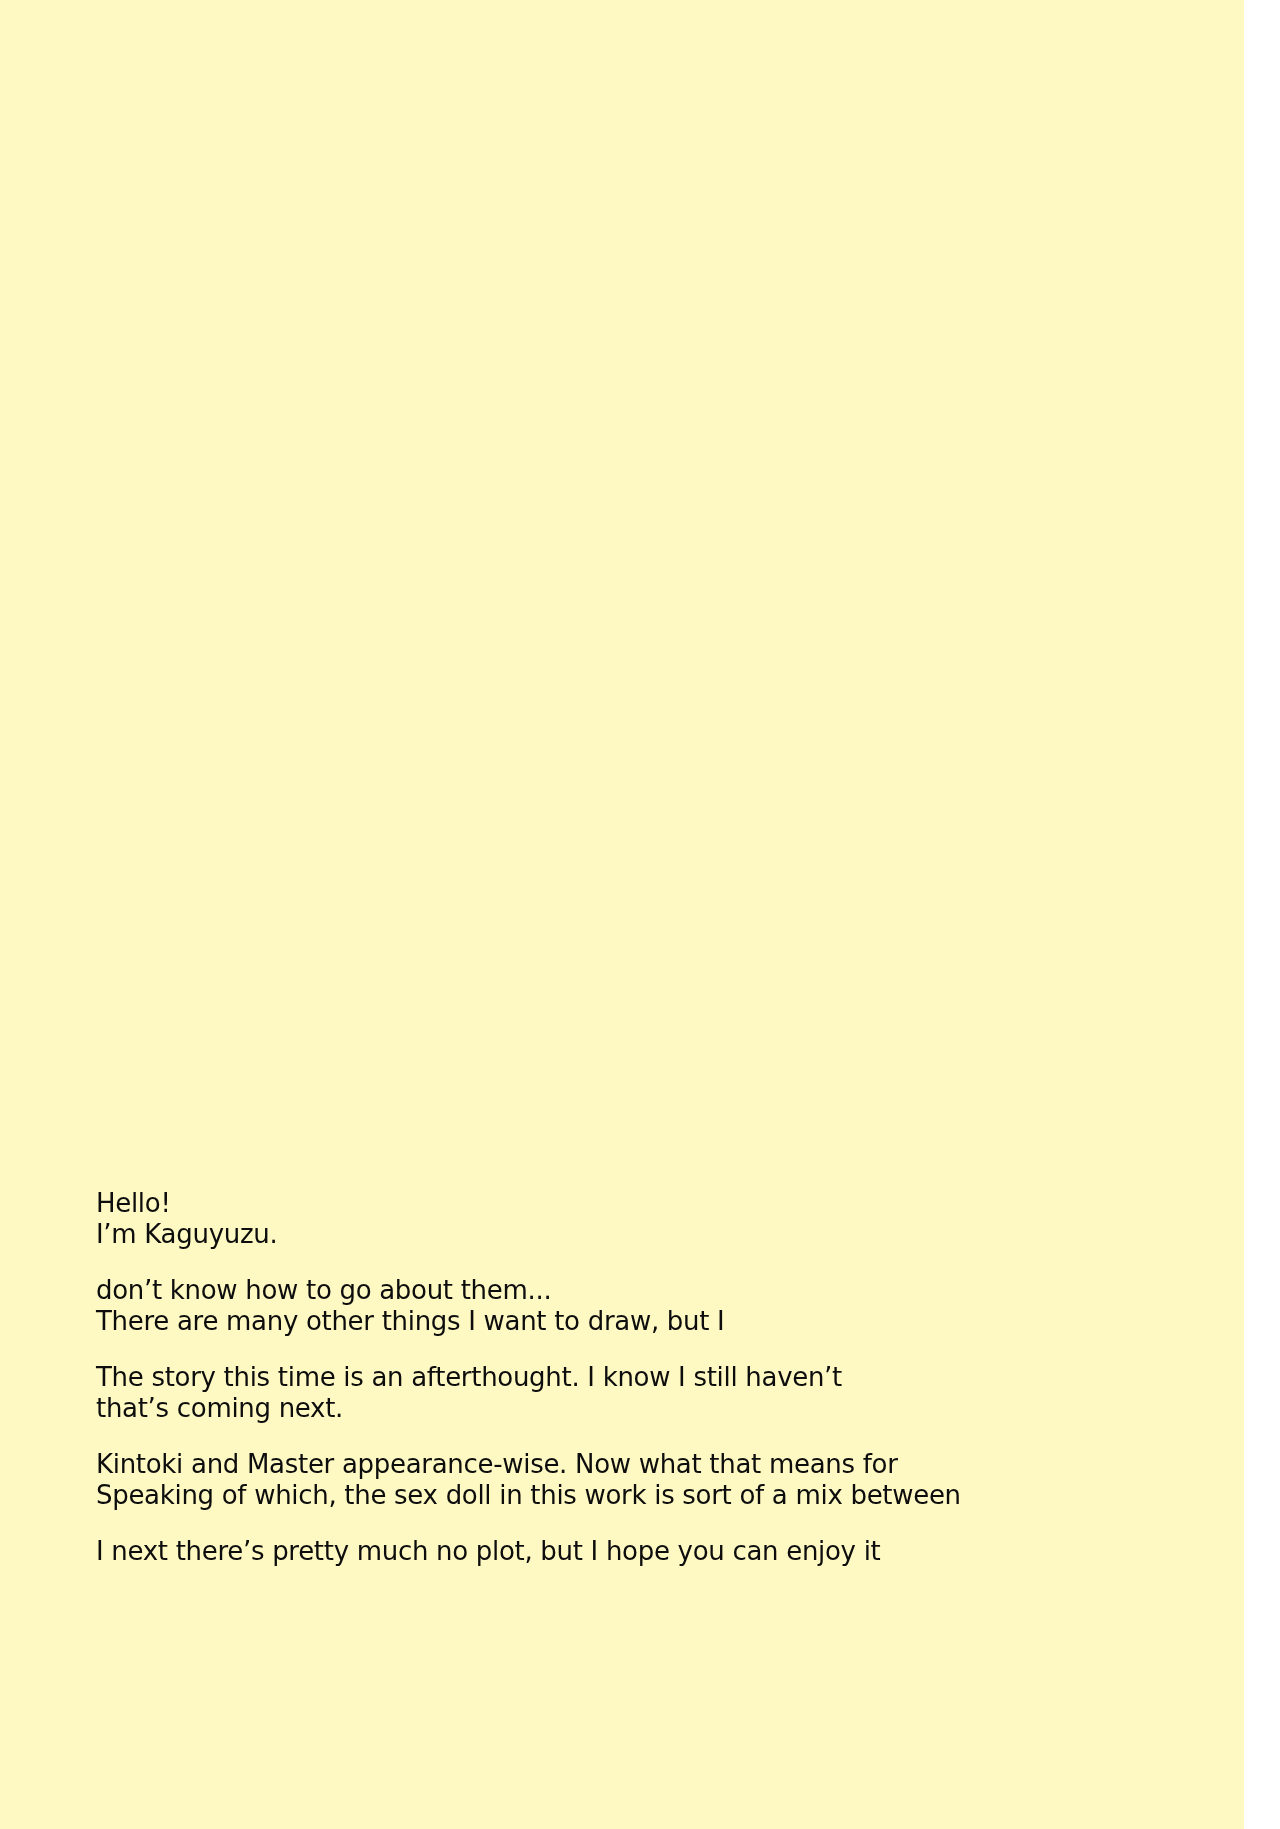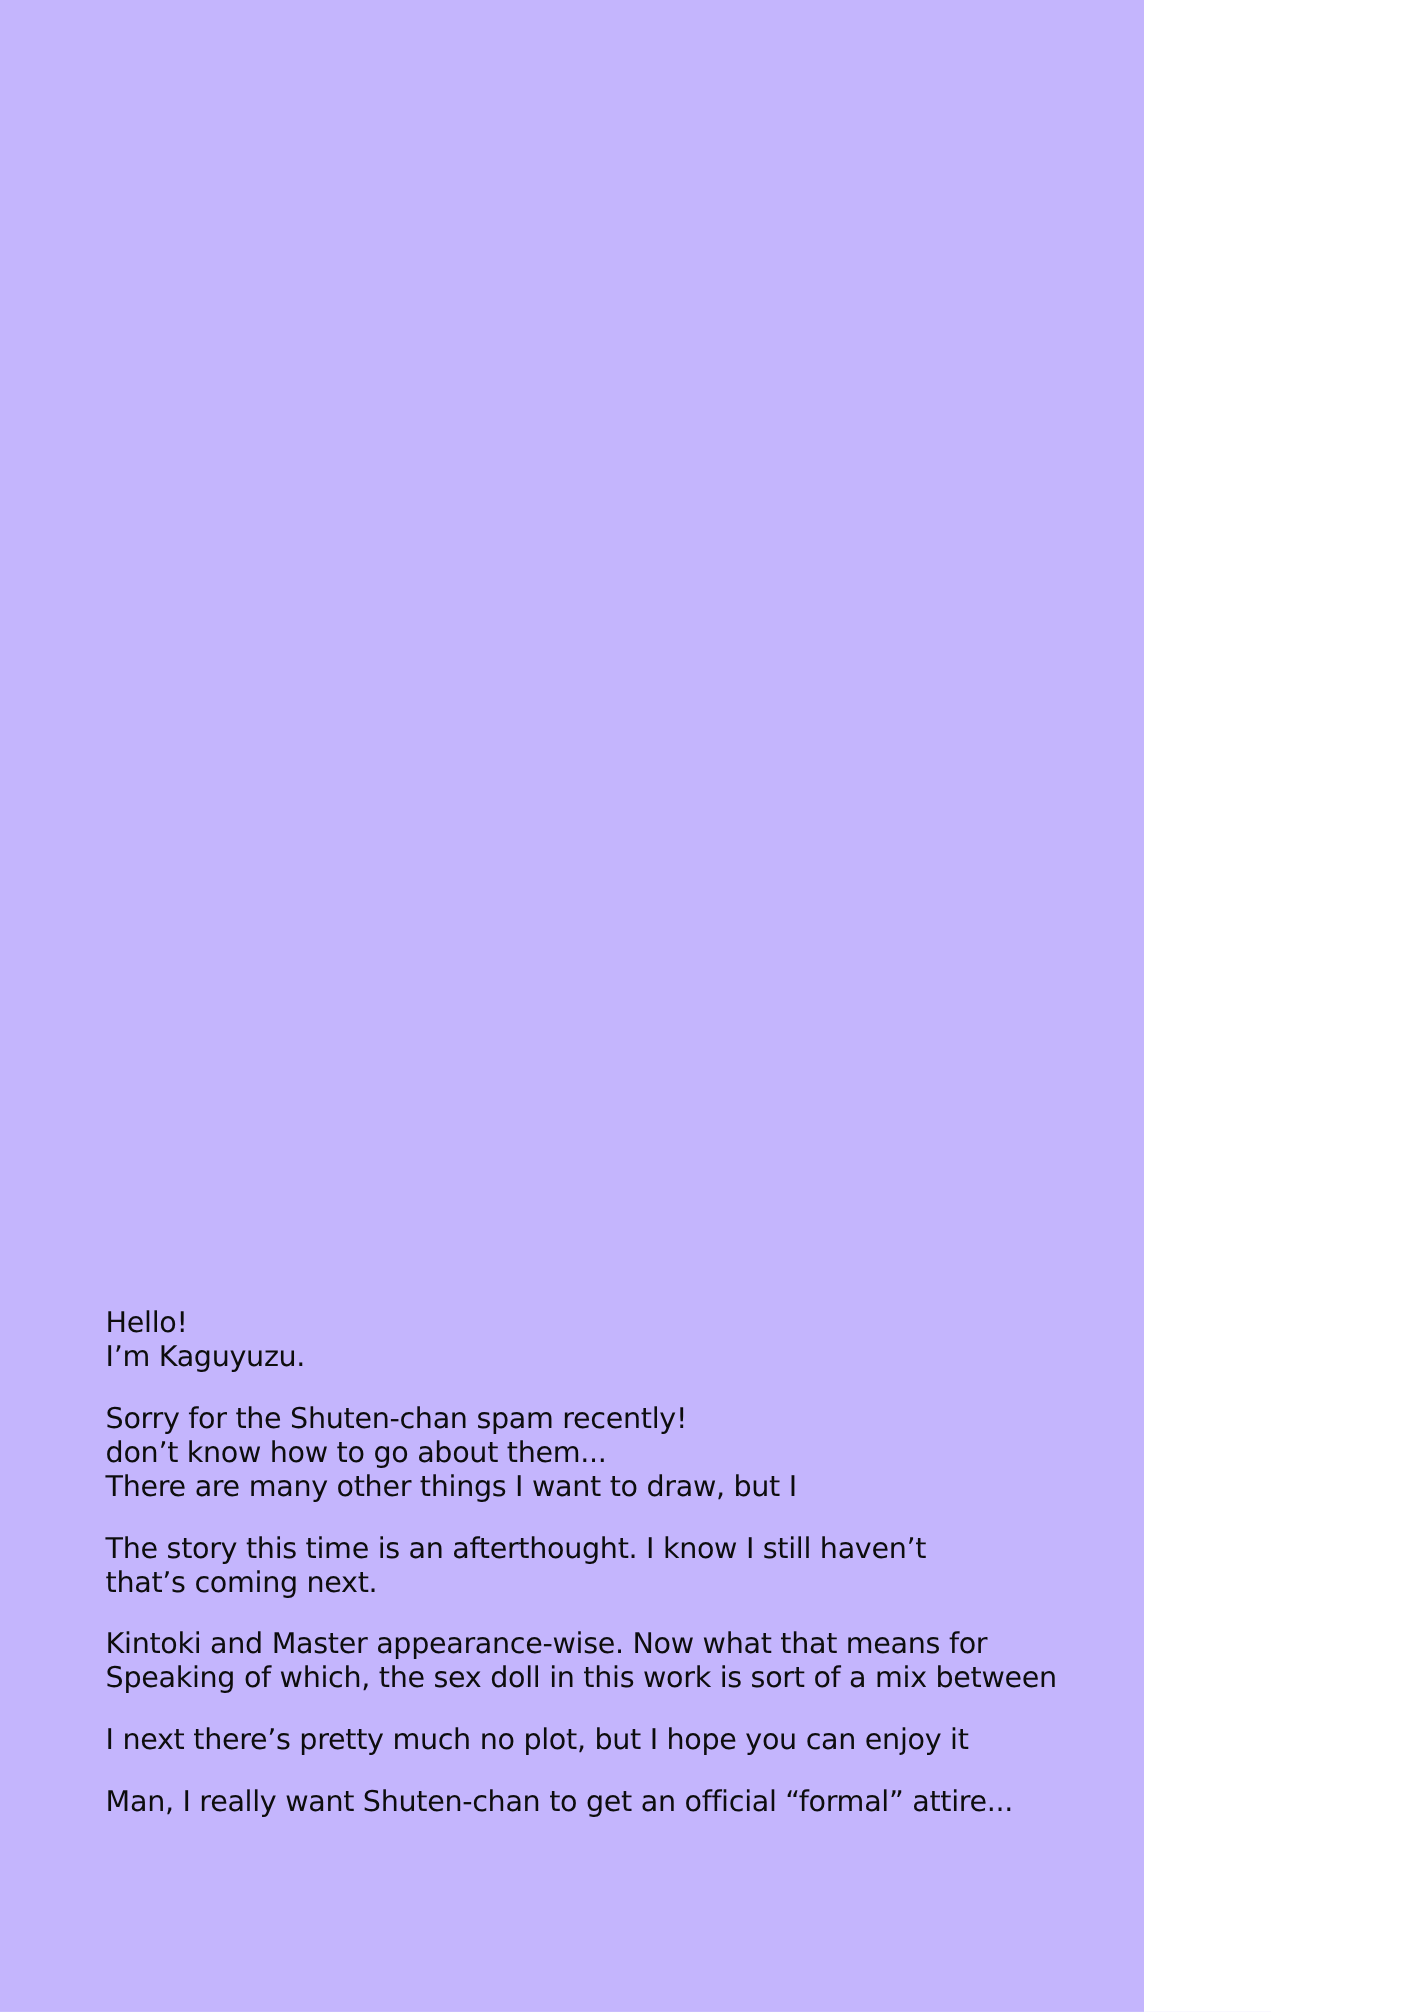--- a/index.html
+++ b/index.html
@@ -8,23 +8,23 @@
   }
   body {
     width: 1280px;
     height: 1829px;
     background: #ffffff;
     font-family: "DejaVu Sans", "Liberation Sans", sans-serif;
     overflow: hidden;
   }
   .page {
     position: relative;
-    width: 1040px;
+    width: 1244px;
     height: 1829px;
-    background: #c4b5fd;
+    background: #fef9c3;
   }
   .afterword {
     position: absolute;
     left: 96px;
     top: 1188px;
     width: 1060px;
     color: #0d0d0d;
   }
   .para {
     margin: 0 0 25px 0;
@@ -42,37 +42,33 @@
 
 <div class="page">
   <div class="afterword">
 
     <p class="para">
       <span class="line">Hello!</span>
       <span class="line">I’m Kaguyuzu.</span>
     </p>
 
     <p class="para">
-      <span class="line">Sorry for the Shuten-chan spam recently!</span>
       <span class="line">don’t know how to go about them...</span>
       <span class="line">There are many other things I want to draw, but I</span>
     </p>
 
     <p class="para">
       <span class="line">The story this time is an afterthought. I know I still haven’t</span>
       <span class="line">that’s coming next.</span>
     </p>
 
     <p class="para">
       <span class="line">Kintoki and Master appearance-wise. Now what that means for</span>
       <span class="line">Speaking of which, the sex doll in this work is sort of a mix between</span>
     </p>
 
     <p class="para">
       <span class="line">I next there’s pretty much no plot, but I hope you can enjoy it</span>
     </p>
 
-    <p class="para">
-      <span class="line">Man, I really want Shuten-chan to get an official “formal” attire...</span>
-    </p>
 
   </div>
 </div>
 
 </body></html>

